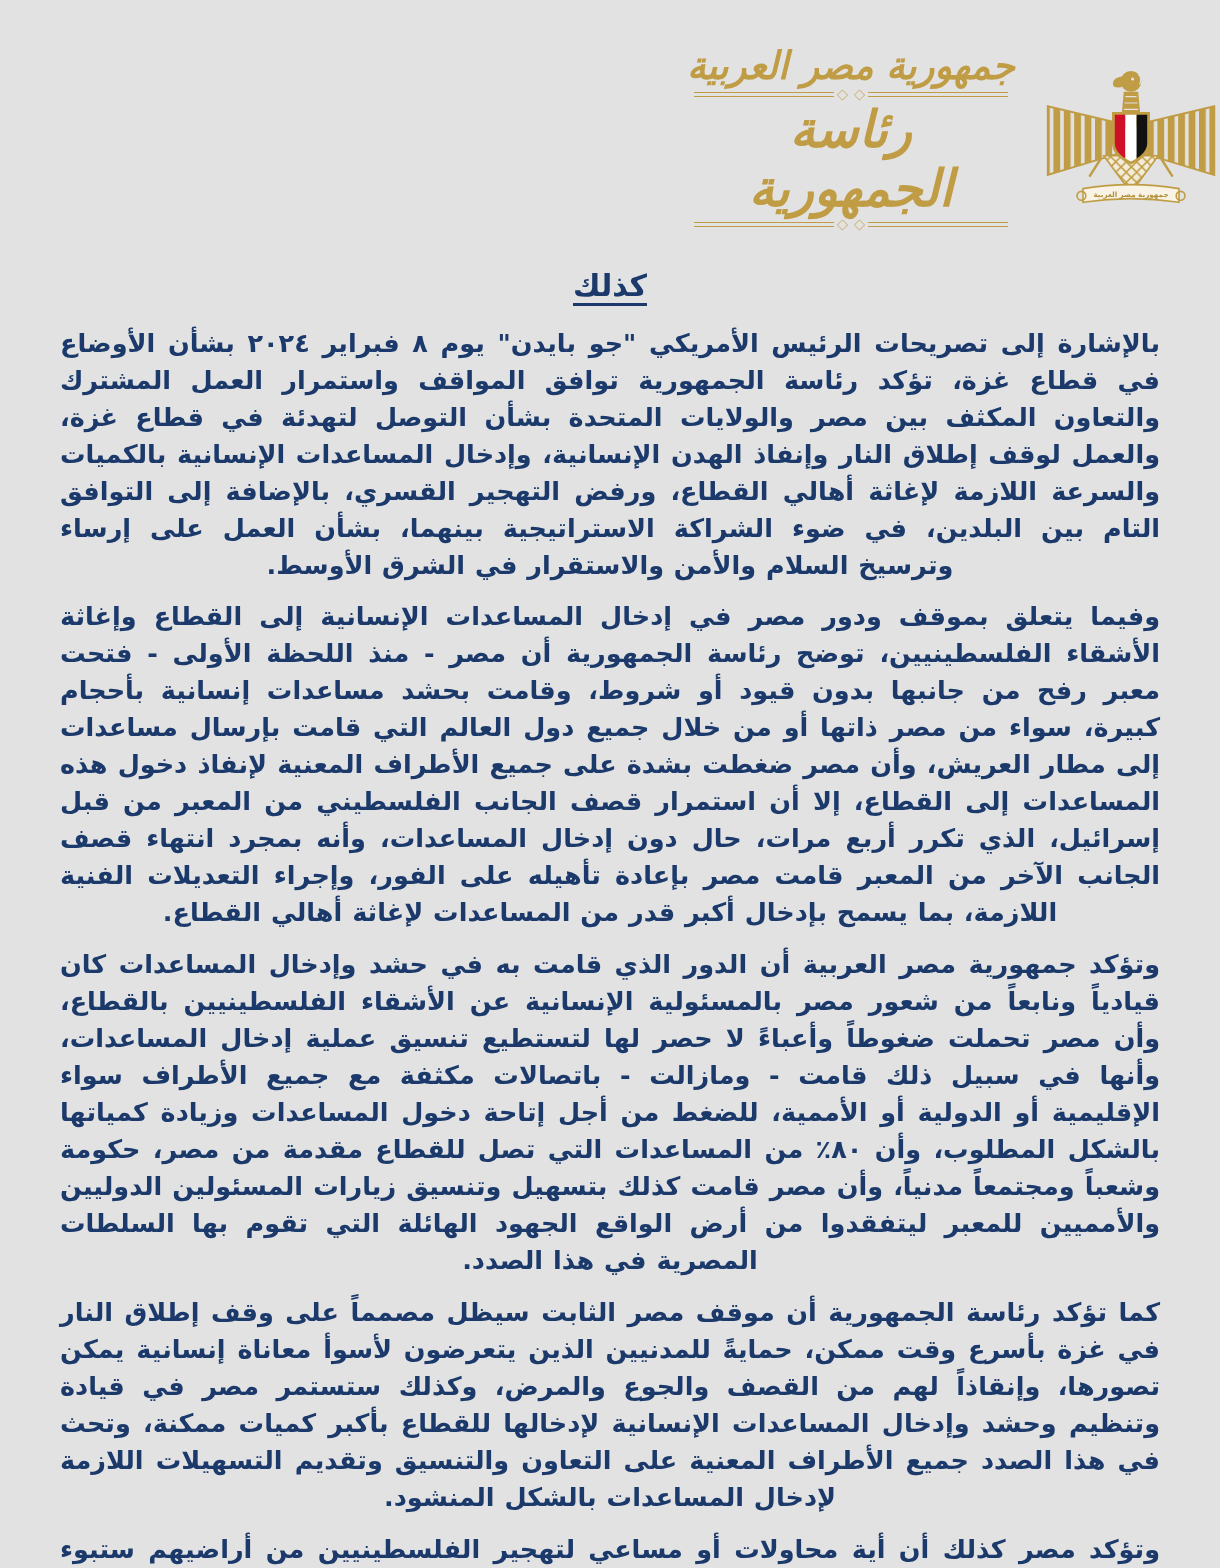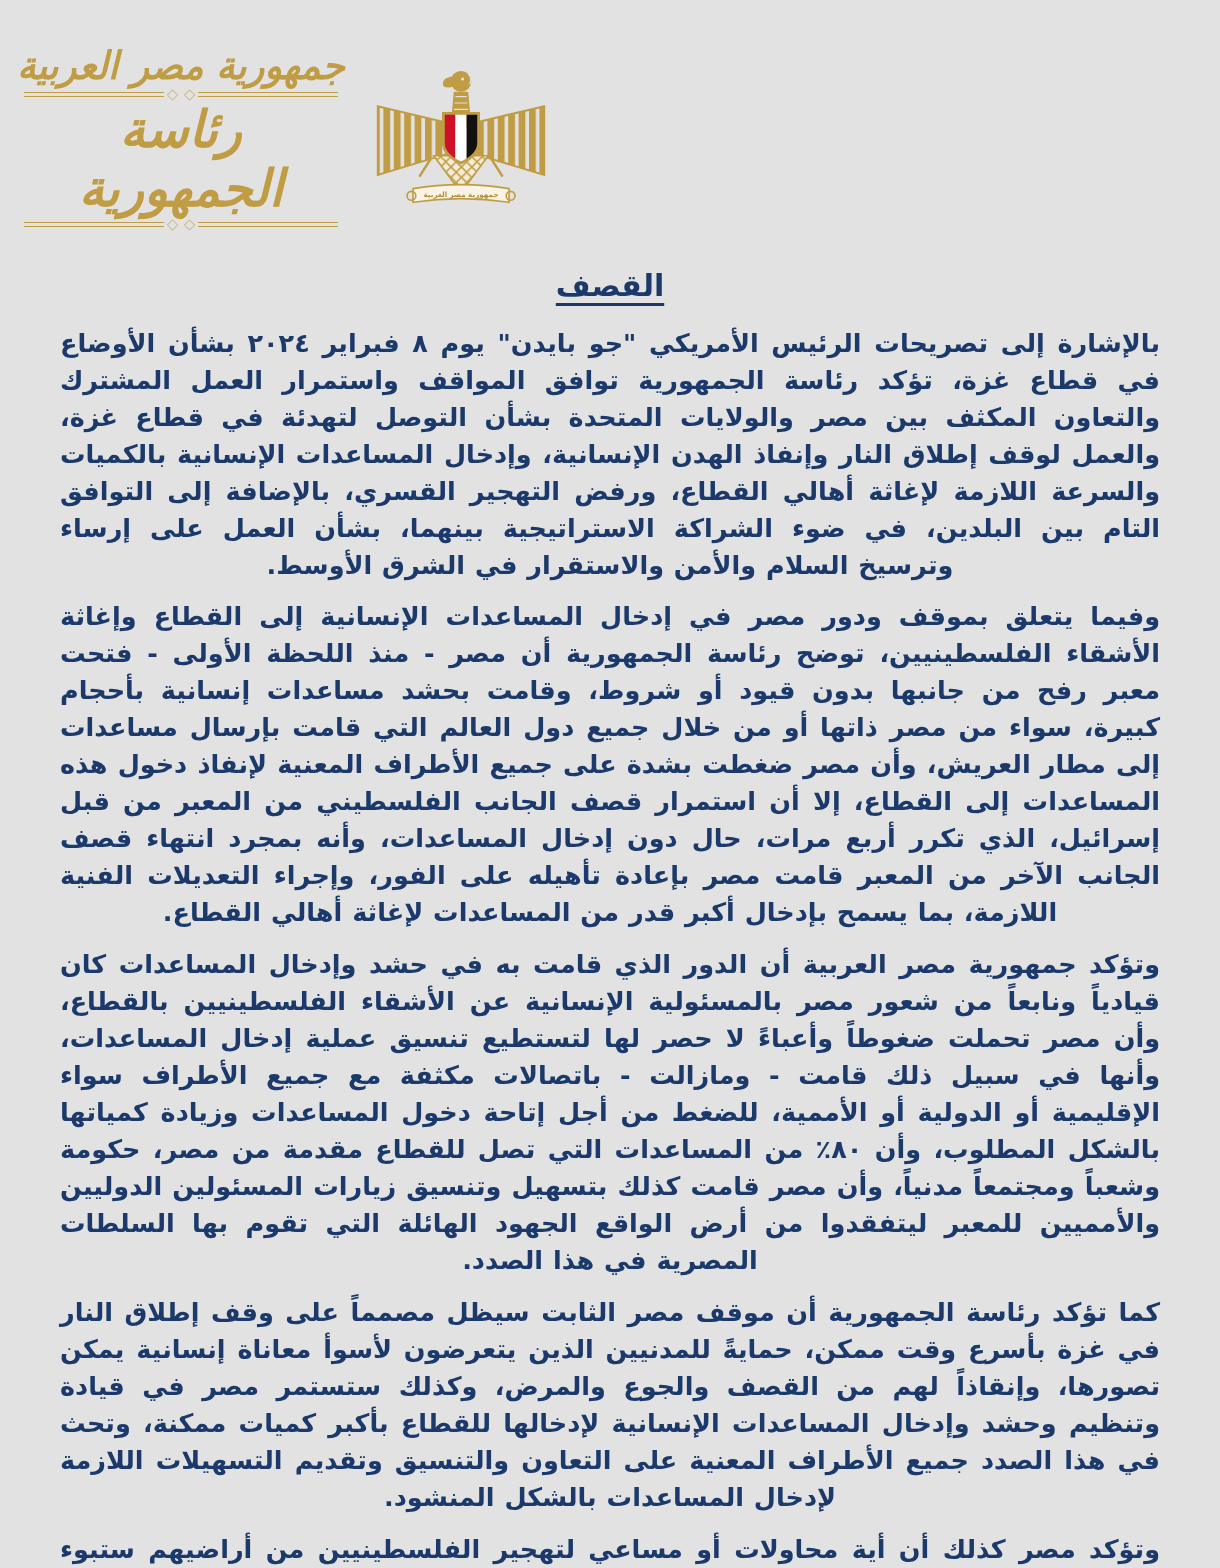--- a/index.html
+++ b/index.html
@@ -8,21 +8,21 @@
     width: 1220px; height: 1568px;
     background: #e2e2e2;
     font-family: "DejaVu Sans", sans-serif;
     overflow: hidden;
   }
   .page { width: 1220px; height: 1568px; background: #e2e2e2; }
 
   
   .header {
     display: flex;
-    justify-content: flex-start;
+    justify-content: flex-end;
     align-items: center;
     gap: 26px;
     padding-top: 46px;
     padding-left: 16px;
   }
   .cal-block {
     direction: rtl;
     text-align: center;
     color: #c09c44;
     width: 330px;
@@ -152,21 +152,21 @@
         <path d="M88,63 L132,63 L132,100 Q132,115 110,125 Q88,115 88,100 Z" fill="none" stroke="#c09c44" stroke-width="3.5"></path>
 
         <path d="M50,157 Q110,147 170,157 L170,174 Q110,165 50,174 Z" fill="#f8f3e4" stroke="#c09c44" stroke-width="2"></path>
         <circle cx="48" cy="166" r="5.5" fill="none" stroke="#c09c44" stroke-width="2"></circle>
         <circle cx="172" cy="166" r="5.5" fill="none" stroke="#c09c44" stroke-width="2"></circle>
         <text x="110" y="168" text-anchor="middle" font-size="9" font-family="DejaVu Sans, sans-serif" font-weight="bold" fill="#b28f3c">جمهورية مصر العربية</text>
       </svg>
     </div>
   </div>
 
-  <div class="doc-title">القصف</div>
+  <div class="doc-title">كذلك</div>
 
   <div class="doc">
     <p>بالإشارة إلى تصريحات الرئيس الأمريكي "جو بايدن" يوم ٨ فبراير ٢٠٢٤ بشأن الأوضاع في قطاع غزة، تؤكد رئاسة الجمهورية توافق المواقف واستمرار العمل المشترك والتعاون المكثف بين مصر والولايات المتحدة بشأن التوصل لتهدئة في قطاع غزة، والعمل لوقف إطلاق النار وإنفاذ الهدن الإنسانية، وإدخال المساعدات الإنسانية بالكميات والسرعة اللازمة لإغاثة أهالي القطاع، ورفض التهجير القسري، بالإضافة إلى التوافق التام بين البلدين، في ضوء الشراكة الاستراتيجية بينهما، بشأن العمل على إرساء وترسيخ السلام والأمن والاستقرار في الشرق الأوسط.</p>
     <p>وفيما يتعلق بموقف ودور مصر في إدخال المساعدات الإنسانية إلى القطاع وإغاثة الأشقاء الفلسطينيين، توضح رئاسة الجمهورية أن مصر - منذ اللحظة الأولى - فتحت معبر رفح من جانبها بدون قيود أو شروط، وقامت بحشد مساعدات إنسانية بأحجام كبيرة، سواء من مصر ذاتها أو من خلال جميع دول العالم التي قامت بإرسال مساعدات إلى مطار العريش، وأن مصر ضغطت بشدة على جميع الأطراف المعنية لإنفاذ دخول هذه المساعدات إلى القطاع، إلا أن استمرار قصف الجانب الفلسطيني من المعبر من قبل إسرائيل، الذي تكرر أربع مرات، حال دون إدخال المساعدات، وأنه بمجرد انتهاء قصف الجانب الآخر من المعبر قامت مصر بإعادة تأهيله على الفور، وإجراء التعديلات الفنية اللازمة، بما يسمح بإدخال أكبر قدر من المساعدات لإغاثة أهالي القطاع.</p>
     <p>وتؤكد جمهورية مصر العربية أن الدور الذي قامت به في حشد وإدخال المساعدات كان قيادياً ونابعاً من شعور مصر بالمسئولية الإنسانية عن الأشقاء الفلسطينيين بالقطاع، وأن مصر تحملت ضغوطاً وأعباءً لا حصر لها لتستطيع تنسيق عملية إدخال المساعدات، وأنها في سبيل ذلك قامت - ومازالت - باتصالات مكثفة مع جميع الأطراف سواء الإقليمية أو الدولية أو الأممية، للضغط من أجل إتاحة دخول المساعدات وزيادة كمياتها بالشكل المطلوب، وأن ٨٠٪ من المساعدات التي تصل للقطاع مقدمة من مصر، حكومة وشعباً ومجتمعاً مدنياً، وأن مصر قامت كذلك بتسهيل وتنسيق زيارات المسئولين الدوليين والأمميين للمعبر ليتفقدوا من أرض الواقع الجهود الهائلة التي تقوم بها السلطات المصرية في هذا الصدد.</p>
     <p>كما تؤكد رئاسة الجمهورية أن موقف مصر الثابت سيظل مصمماً على وقف إطلاق النار في غزة بأسرع وقت ممكن، حمايةً للمدنيين الذين يتعرضون لأسوأ معاناة إنسانية يمكن تصورها، وإنقاذاً لهم من القصف والجوع والمرض، وكذلك ستستمر مصر في قيادة وتنظيم وحشد وإدخال المساعدات الإنسانية لإدخالها للقطاع بأكبر كميات ممكنة، وتحث في هذا الصدد جميع الأطراف المعنية على التعاون والتنسيق وتقديم التسهيلات اللازمة لإدخال المساعدات بالشكل المنشود.</p>
     <p>وتؤكد مصر كذلك أن أية محاولات أو مساعي لتهجير الفلسطينيين من أراضيهم ستبوء بالفشل، وأن الحل الوحيد للأوضاع الراهنة يتمثل في حل الدولتين وإقامة دولة فلسطينية مستقلة على حدود الرابع من يونيو ١٩٦٧ وعاصمتها القدس الشرقية.</p>
   </div>
 
 </div>

